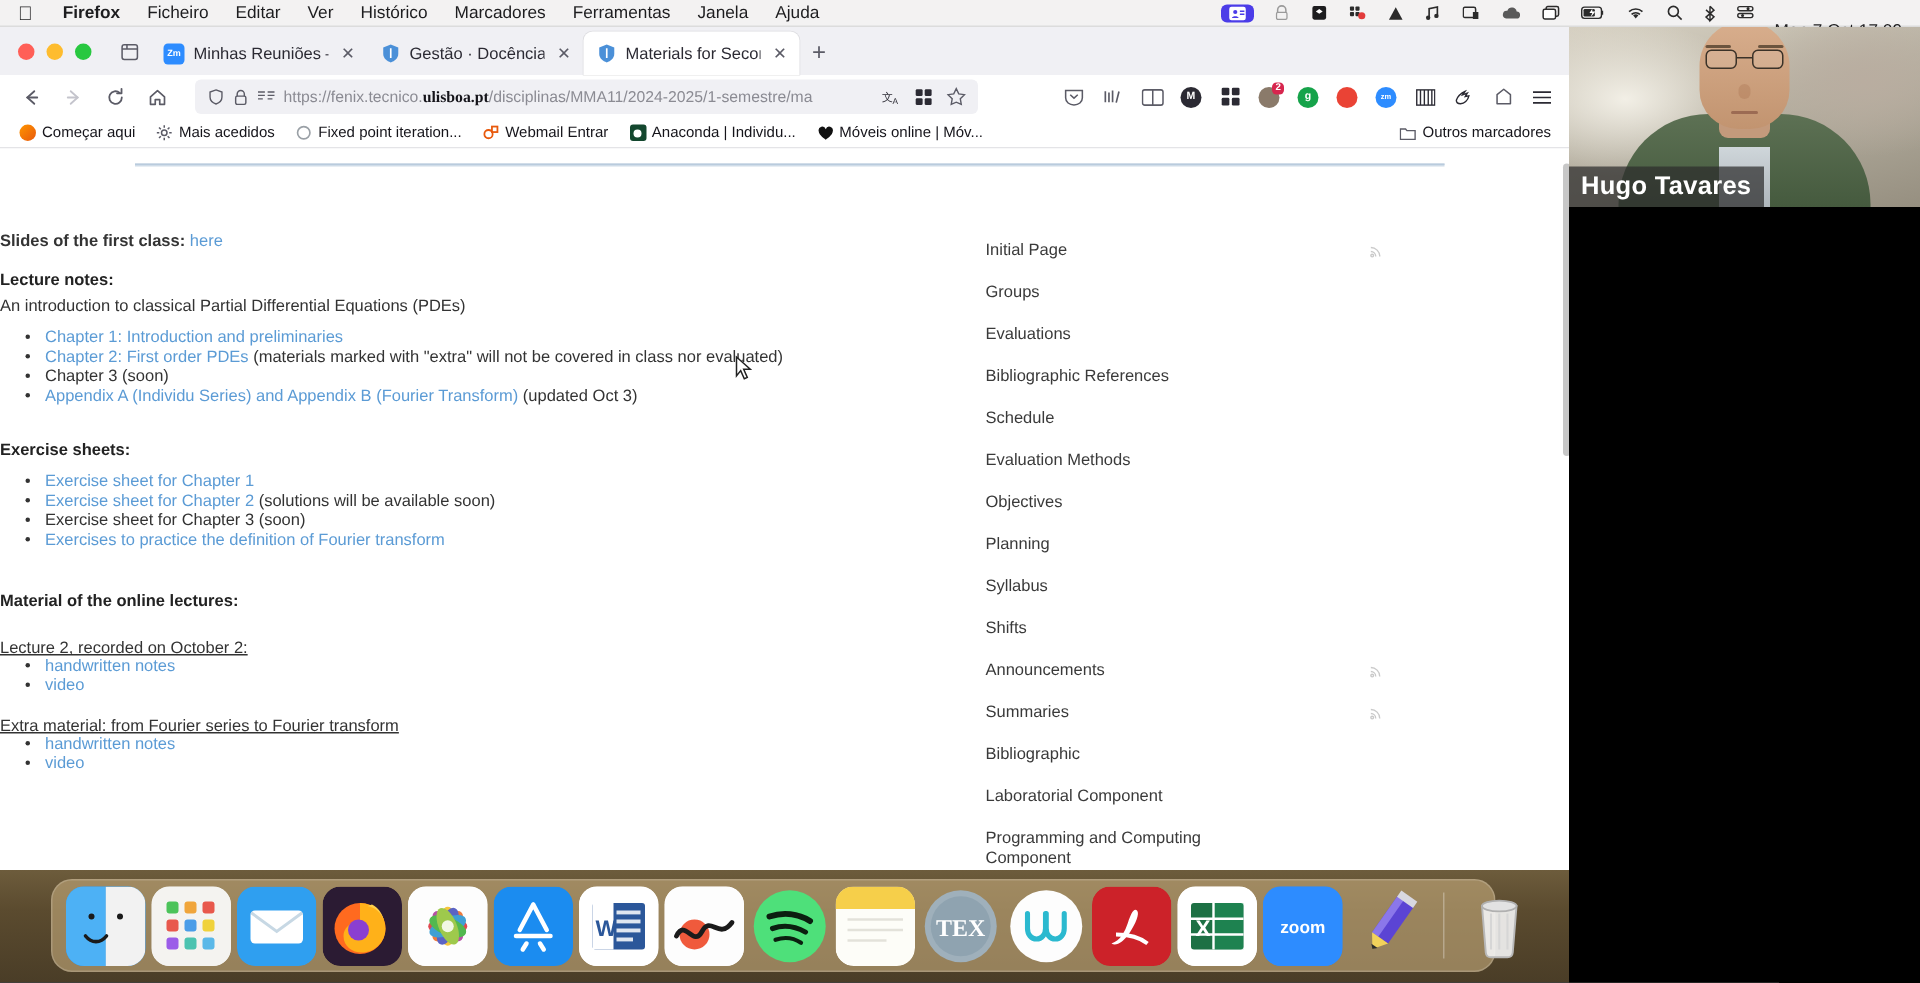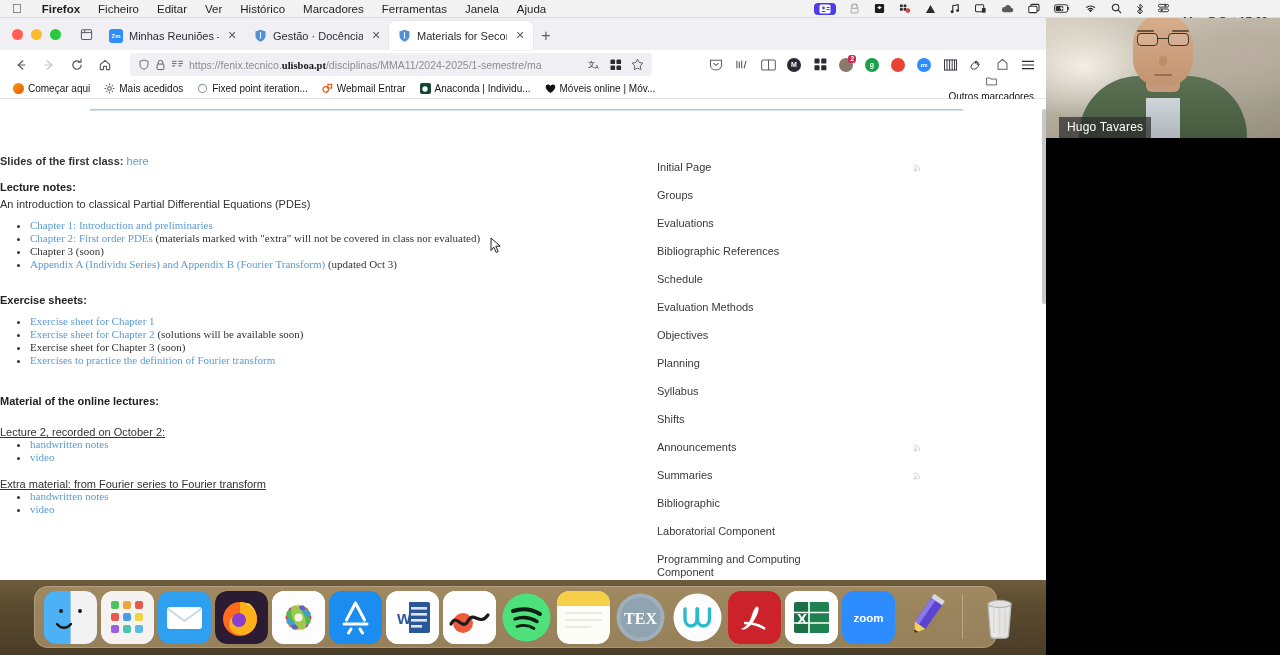--- a/index.html
+++ b/index.html
@@ -77,39 +77,39 @@
     position: absolute; top: 1px; right: 1px; background: #d7264e; color: #fff;
     font-size: 6.5px; border-radius: 3px; padding: 0 2px; line-height: 8px; font-weight: bold;
   }
 
   .bookmarks {
     height: 20px; background: #ffffff; display: flex; align-items: center;
     padding: 0 6px; font-size: 10px; color: #15141a; border-bottom: 1px solid #e4e4e7;
   }
   .bm { display: flex; align-items: center; gap: 4px; padding: 0 7px; white-space: nowrap; }
   .bm .bmico { width: 11px; height: 11px; border-radius: 2px; flex: 0 0 11px; display:flex;align-items:center;justify-content:center; }
-  .bm-right { margin-left: auto; flex-direction: column; }
+  .bm-right { margin-left: auto; }
 
   
   .page {
     position: relative; height: 481px; background: #ffffff; overflow: hidden;
     display: flex;
   }
   .page-inner { width: 1040px; position: relative; }
   .topline {
     position: absolute; left: 90px; top: 10px; width: 873px; height: 2px;
     background: #cfdce8; border-top: 1px solid #b9cbdd;
   }
   .content-cols { display: flex; padding-top: 18px; }
   .maincol { width: 646px; padding-top: 38px; font-size: 11px; color: #333333; }
   .maincol h3 { font-size: 11px; font-weight: bold; color: #222; margin: 0; }
   .maincol p { font-size: 11px; margin: 0; }
   .a { color: #5b9bd5; text-decoration: none; }
   .maincol ul { list-style: disc; margin: 0; padding-left: 30px; }
-  .maincol ul li { margin: 0; font-size: 11px; line-height: 13px; font-family: Liberation Serif, serif; }
+  .maincol ul li { margin: 0; font-size: 11px; line-height: 13px; }
   .gap-lg { height: 14px; } .gap-md { height: 9px; } .gap-sm { height: 5px; }
   .spaced li { margin-bottom: 9px; }
   .ul-underline { text-decoration: underline; color: #333; font-size: 11px; }
 
   .sidecol { width: 300px; padding-top: 44px; font-size: 11px; color: #3a3a3a; }
   .side-item {
     display: flex; align-items: flex-start; justify-content: space-between;
     padding: 0 24px 0 11px; margin-bottom: 15px; line-height: 13px;
   }
   .side-item .stext { max-width: 190px; }
@@ -169,22 +169,22 @@
     background: linear-gradient(180deg,#d8ae8d 0%,#c29470 100%); border-radius: 30px 30px 26px 26px; }
   .wc-glasses { position:absolute; bottom:92px; left:50%; transform:translateX(-50%); width:52px; height:13px; }
   .wc-lens { position:absolute; top:0; width:21px; height:13px; border:1.4px solid #3b3228; border-radius:4px; background: rgba(255,255,255,.12); }
   .wc-lens.l { left:0; } .wc-lens.r { right:0; }
   .wc-bridge { position:absolute; top:5px; left:21px; width:10px; height:1.4px; background:#3b3228; }
   .wc-brow { position:absolute; bottom:106px; width:17px; height:2.5px; background:#6b543e; border-radius:2px; }
   .wc-brow.l { left:50%; margin-left:-26px; } .wc-brow.r { left:50%; margin-left:9px; }
   .wc-mouth { position:absolute; bottom:62px; left:50%; transform:translateX(-50%); width:18px; height:2.5px; background:#9c6b53; border-radius:2px; }
   .wc-nose { position:absolute; bottom:72px; left:50%; transform:translateX(-50%); width:8px; height:10px; background: rgba(170,115,80,.35); border-radius: 4px; }
   .wc-name {
-    position: absolute; left: 13px; bottom: 0; background: rgba(45,45,45,0.72);
-    color: #fff; font-size: 12px; font-weight: normal; padding: 3px 8px 4px 8px;
+    position: absolute; left: 0; bottom: 0; background: rgba(45,45,45,0.72);
+    color: #fff; font-size: 17px; font-weight: bold; padding: 3px 8px 4px 8px;
     letter-spacing: .2px;
   }
   .blackpanel {
     position: absolute; right: 0; top: 138px; width: 234px; height: 517px;
     background: #000; z-index: 65;
   }
   .rightstrip { position:absolute; right:0; top:18px; width:234px; height:637px; background:#000; z-index: 50; }
 
   svg { display: block; }
 </style>

